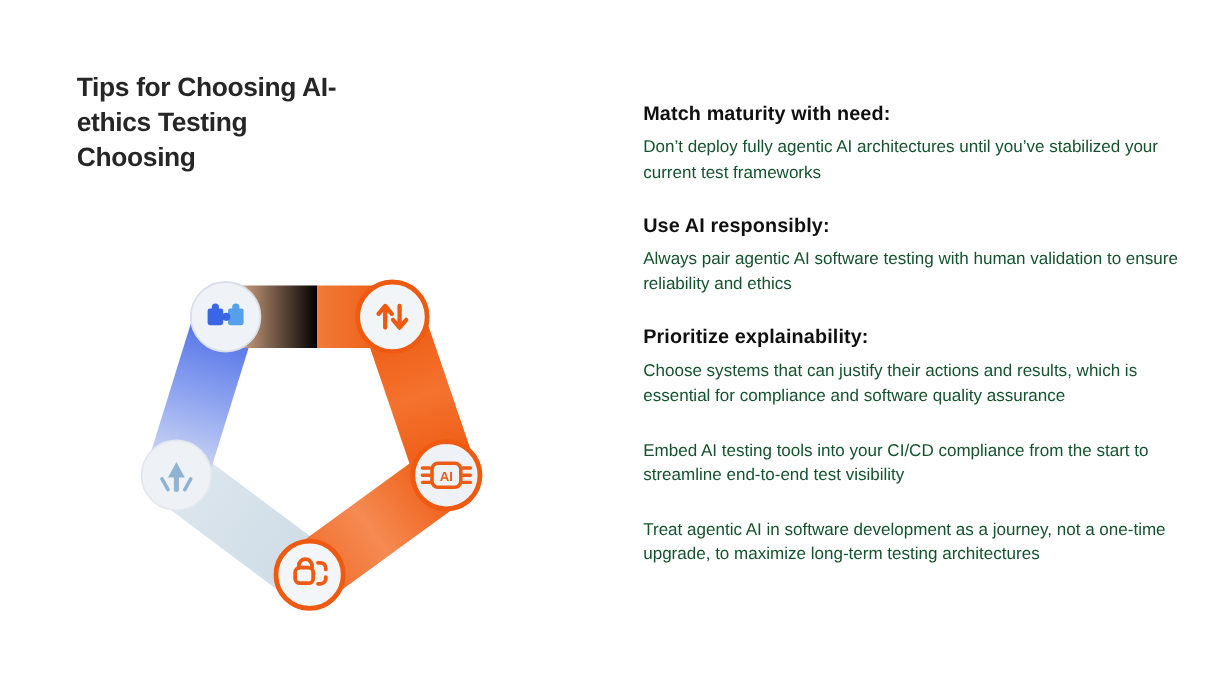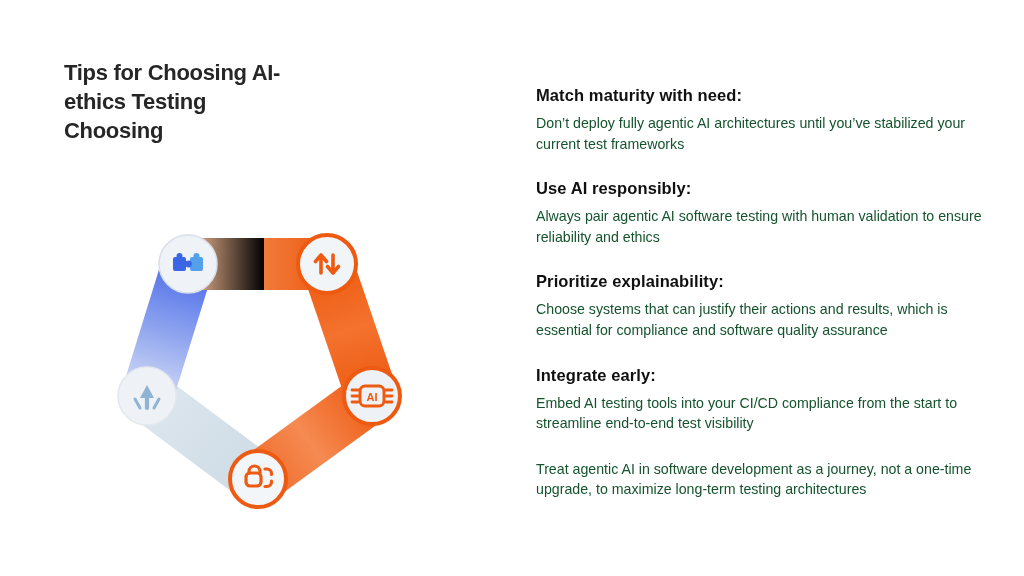--- a/index.html
+++ b/index.html
@@ -165,21 +165,20 @@
       <div class="tip-heading">Use AI responsibly:</div>
       <div class="tip-body">Always pair agentic AI software testing with human validation to ensure reliability and ethics</div>
     </div>
 
     <div class="tip">
       <div class="tip-heading">Prioritize explainability:</div>
       <div class="tip-body">Choose systems that can justify their actions and results, which is essential for compliance and software quality assurance</div>
     </div>
 
     <div class="tip">
-      <div class="tip-heading">Integrate early:</div>
       <div class="tip-body">Embed AI testing tools into your CI/CD compliance from the start to streamline end-to-end test visibility</div>
     </div>
 
     <div class="tip">
       <div class="tip-body">Treat agentic AI in software development as a journey, not a one-time upgrade, to maximize long-term testing architectures</div>
     </div>
 
   </div>
 </div>
 

